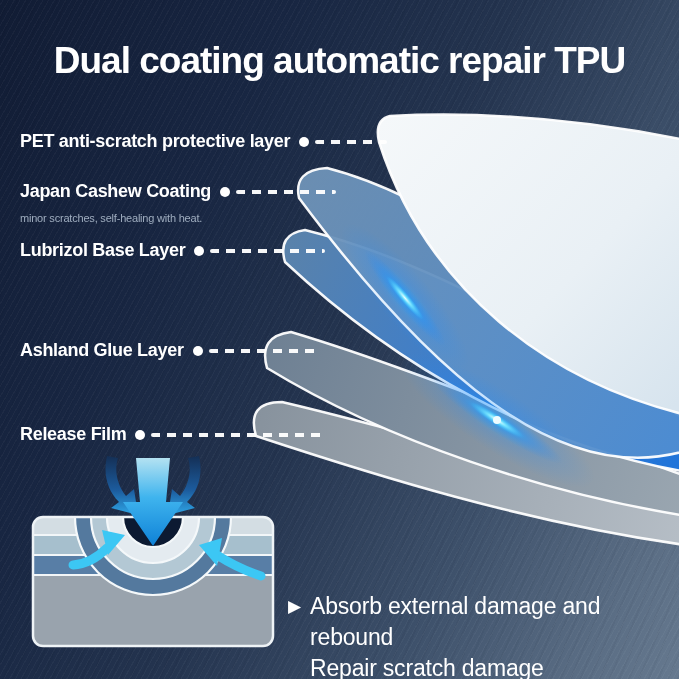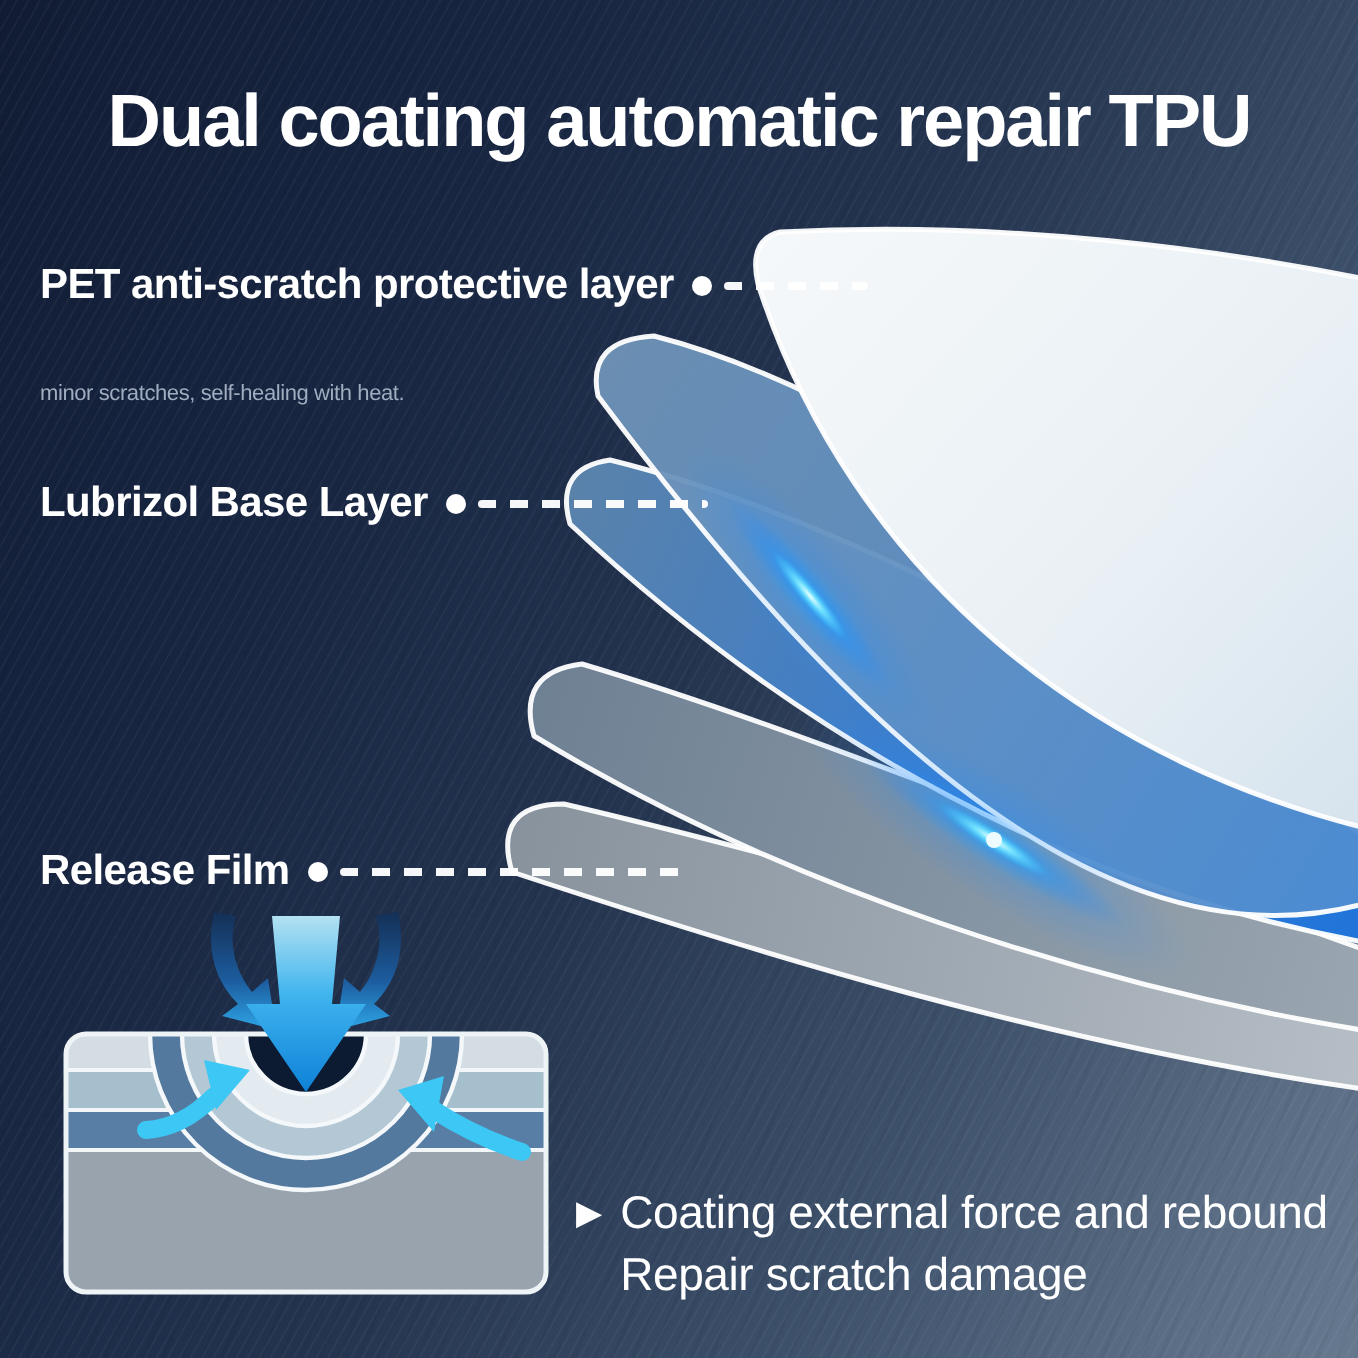--- a/index.html
+++ b/index.html
@@ -21,21 +21,21 @@
     position:absolute;z-index:4;left:0;top:40px;width:679px;
     text-align:center;color:#ffffff;
     font-size:37px;font-weight:bold;letter-spacing:-1px;white-space:nowrap;
   }
   .fan,.impact{position:absolute;pointer-events:none;}
   .fan{left:0;top:0;z-index:2;}
   .impact{left:15px;top:452px;z-index:3;}
   .labels{position:absolute;inset:0;z-index:4;}
   .layer-label{position:absolute;left:20px;}
   .row{display:flex;align-items:center;white-space:nowrap;}
-  .lname{color:#ffffff;font-size:21px;font-weight:bold;letter-spacing:-0.3px;}
+  .lname{color:#ffffff;font-size:18px;font-weight:bold;letter-spacing:-0.3px;}
   .dot{flex:none;width:10px;height:10px;border-radius:50%;background:#ffffff;margin:0 6px 0 9px;}
   .leader{flex:none;height:4px;border-radius:2px;opacity:.96;
     background:repeating-linear-gradient(90deg,#ffffff 0 9px,rgba(255,255,255,0) 9px 16px);}
   .ldesc{margin-top:5px;color:#9fadbf;font-size:11px;line-height:22px;white-space:pre-line;letter-spacing:-0.2px;}
   .caption{
     position:absolute;z-index:4;left:288px;top:591px;
     display:flex;align-items:flex-start;color:#ffffff;
   }
   .tri{flex:none;font-size:17px;line-height:31px;margin-right:9px;color:#ffffff;}
   .cap-text{font-size:23px;line-height:31px;font-weight:500;letter-spacing:-0.2px;}
@@ -107,32 +107,42 @@
   <div class="labels">
     <div class="layer-label" style="top:131px;">
       <div class="row">
         <span class="lname">PET anti-scratch protective layer</span>
         <span class="dot"></span>
         <span class="leader" style="width:72px;"></span>
       </div>
     </div>
 
     <div class="layer-label" style="top:181px;">
+      <div class="row">
+        <span class="lname">Japan Cashew Coating</span>
+        <span class="dot"></span>
+        <span class="leader" style="width:100px;"></span>
+      </div>
       <div class="ldesc">minor scratches, self-healing with heat.</div>
     </div>
 
     <div class="layer-label" style="top:240px;">
       <div class="row">
         <span class="lname">Lubrizol Base Layer</span>
         <span class="dot"></span>
         <span class="leader" style="width:115px;"></span>
       </div>
     </div>
 
     <div class="layer-label" style="top:340px;">
+      <div class="row">
+        <span class="lname">Ashland Glue Layer</span>
+        <span class="dot"></span>
+        <span class="leader" style="width:110px;"></span>
+      </div>
     </div>
 
     <div class="layer-label" style="top:424px;">
       <div class="row">
         <span class="lname">Release Film</span>
         <span class="dot"></span>
         <span class="leader" style="width:172px;"></span>
       </div>
     </div>
   </div>
@@ -185,17 +195,17 @@
     </g>
     <g fill="none" stroke="#3cc7f4" stroke-width="9" stroke-linecap="round">
       <path d="M 246,124 Q 222,116 202,103"></path>
       <path d="M 207,86 L 184,93 L 202,114 Z" fill="#3cc7f4" stroke="none"></path>
     </g>
   </svg>
 
   <div class="caption">
     <span class="tri">▶</span>
     <div class="cap-text">
-      <div>Coating external force and rebound</div>
+      <div>Absorb external damage and rebound</div>
       <div>Repair scratch damage</div>
     </div>
   </div>
 </div>
 
 </body></html>

